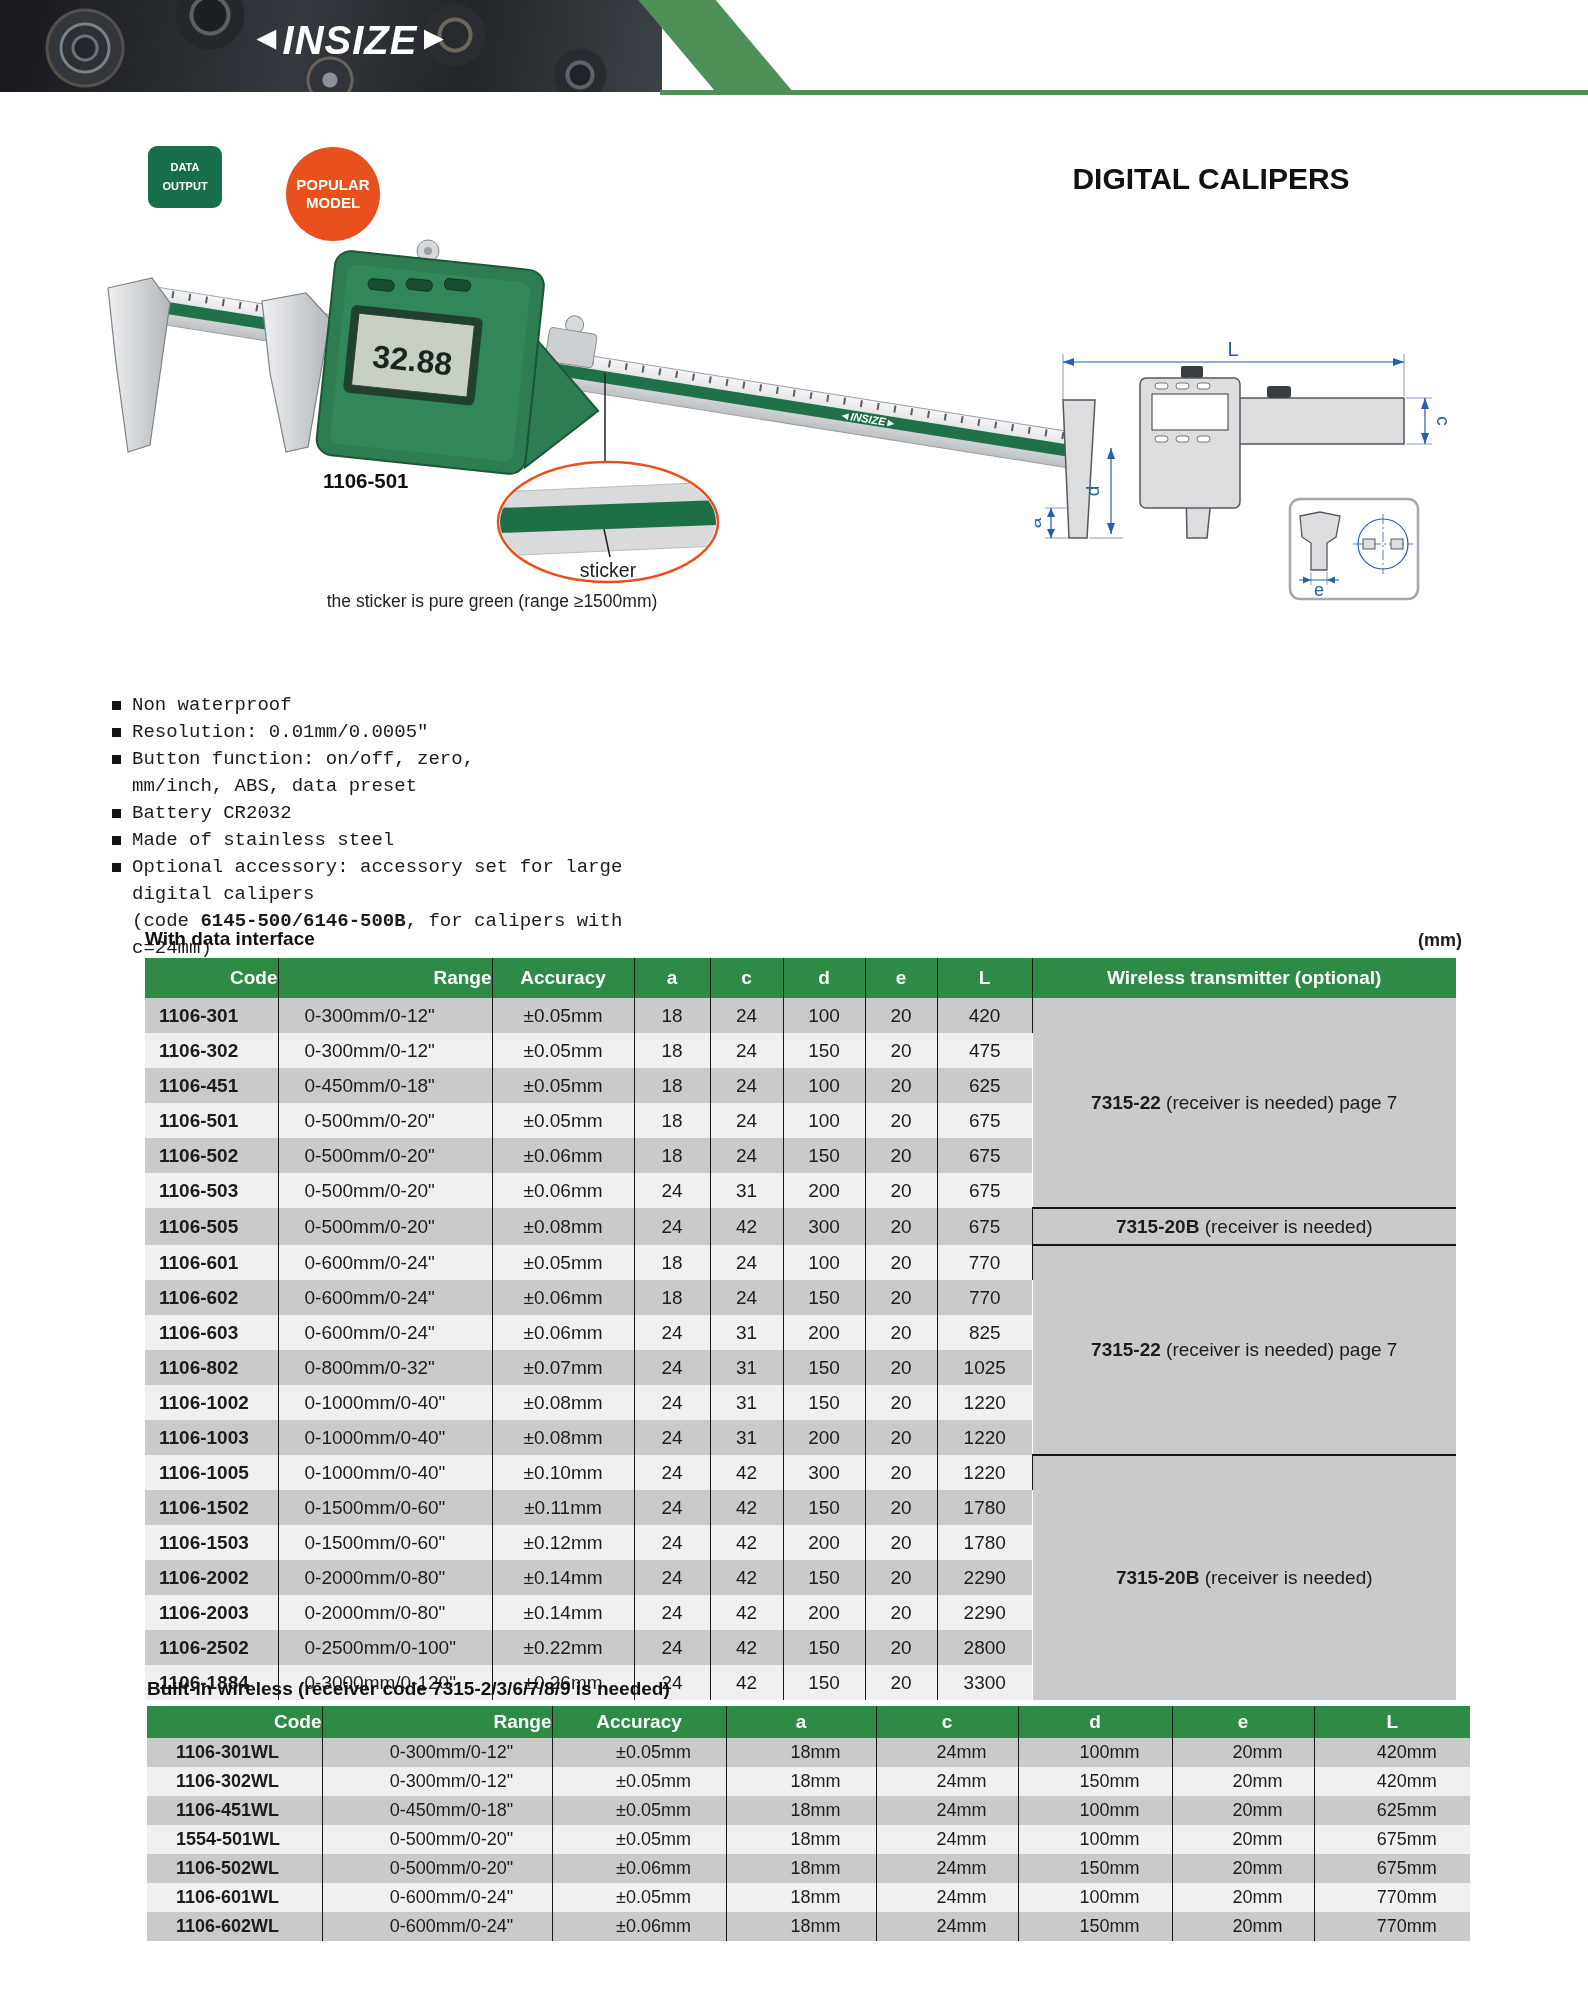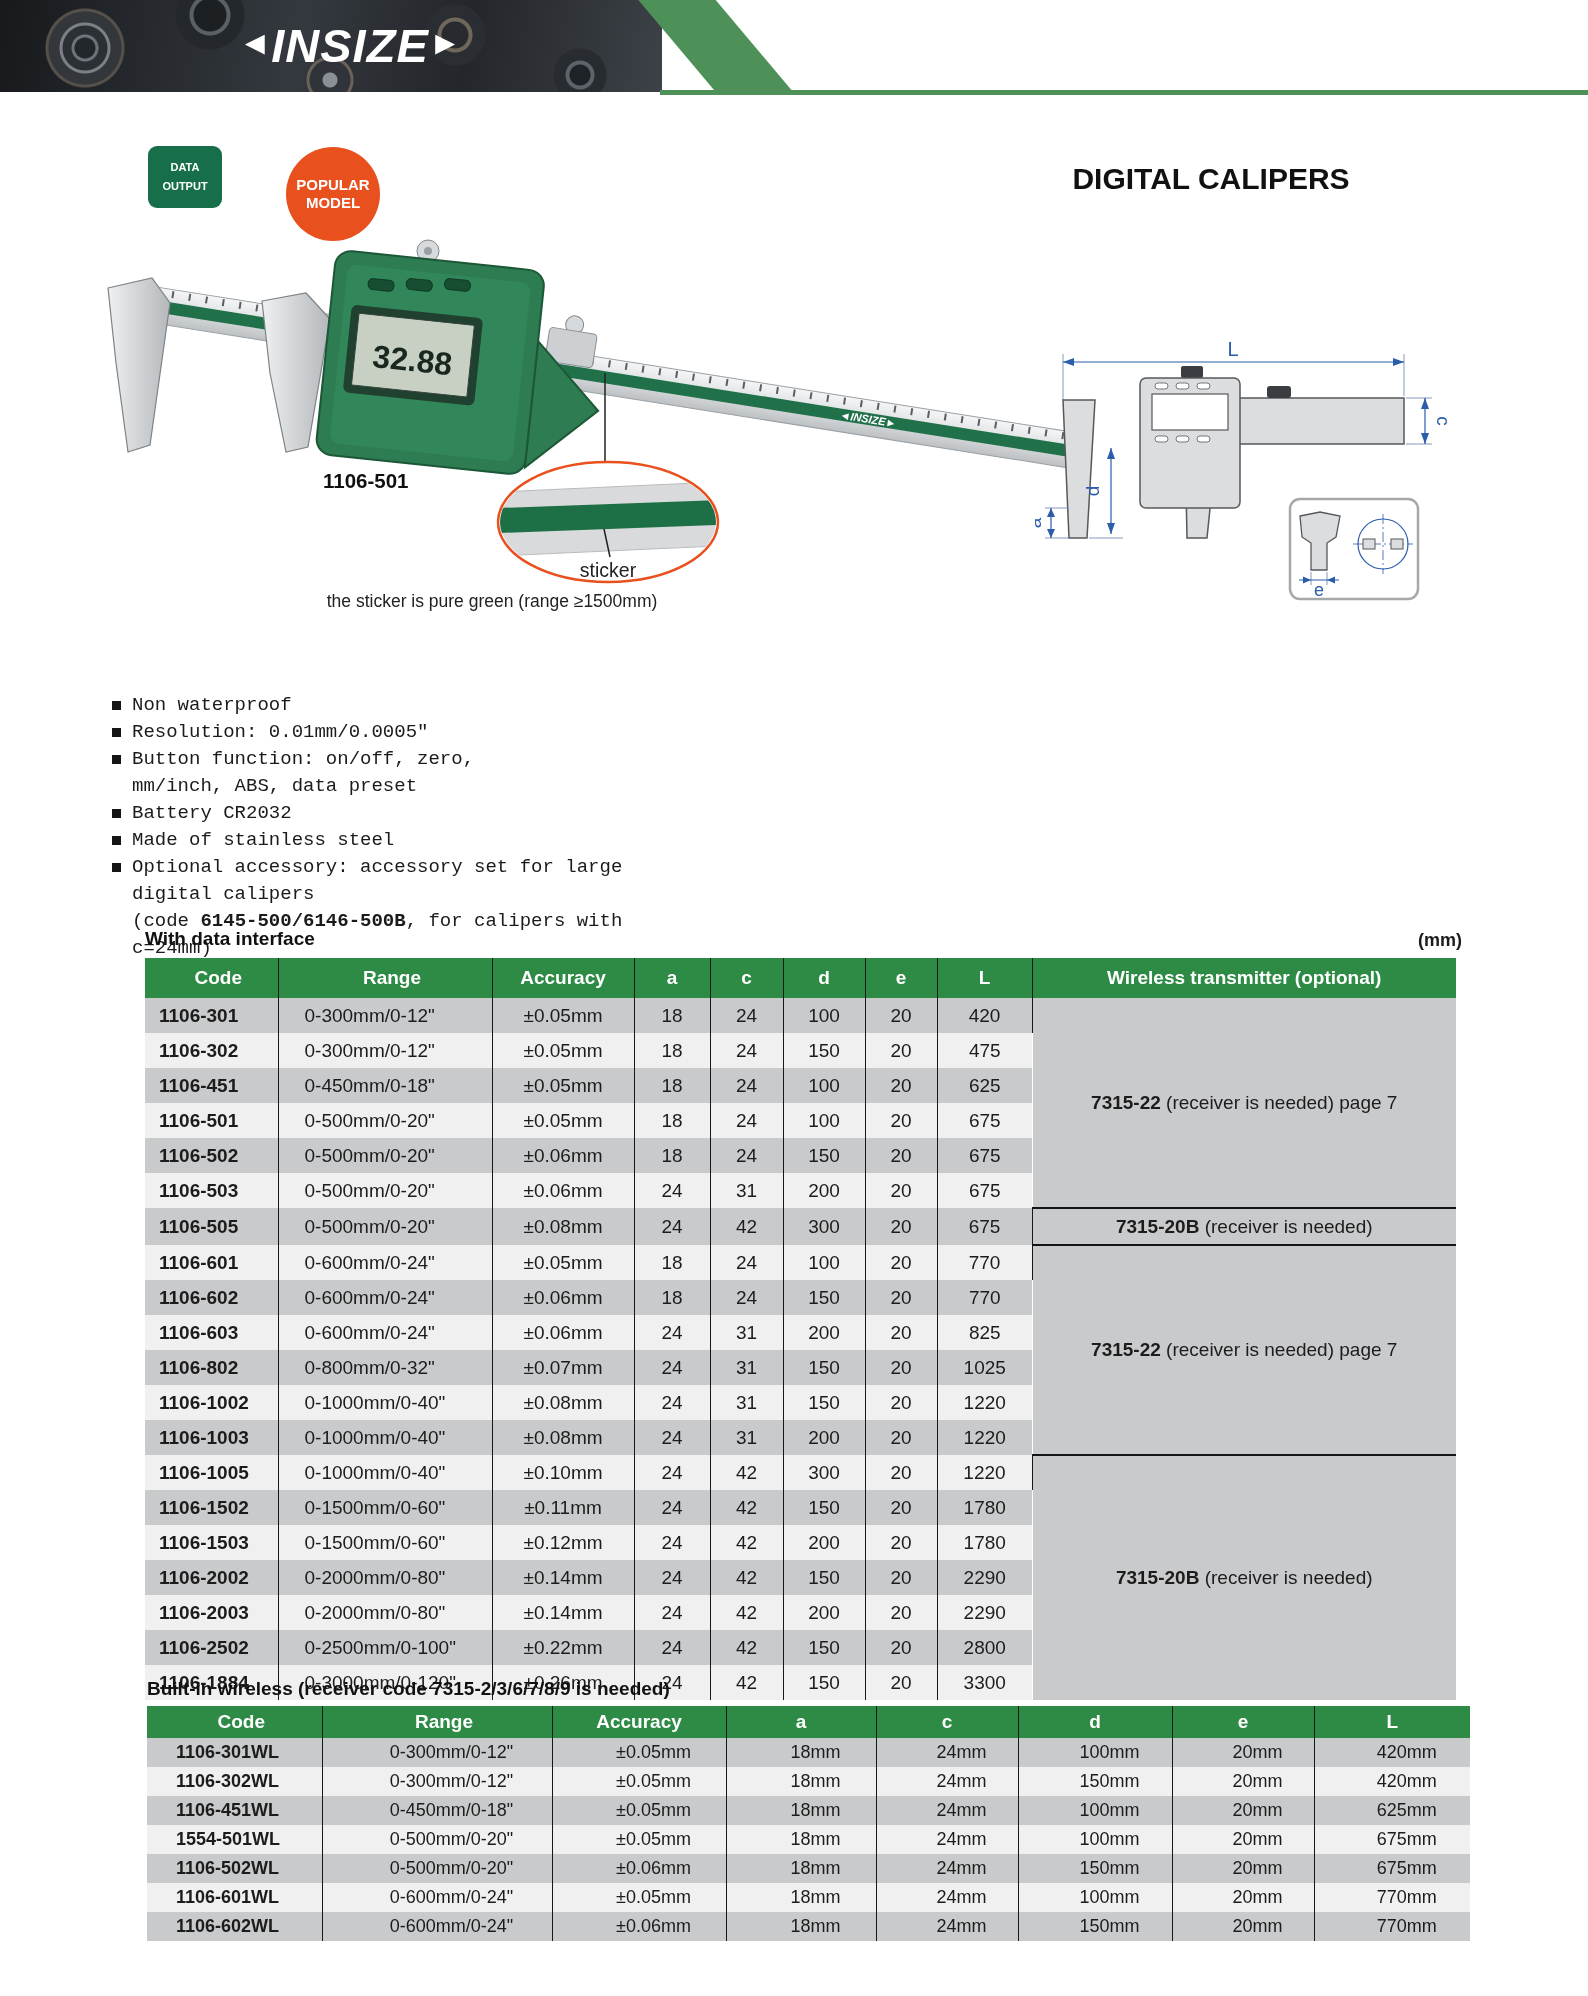--- a/index.html
+++ b/index.html
@@ -11,21 +11,21 @@
   .hero{left:0;top:0;width:662px;height:92px;
     background:
       radial-gradient(circle at 85px 48px,#23262a 0 10px,#6e747b 11px 13px,#2c3034 14px 22px,#7b8187 23px 25px,#33373c 26px 36px,#55504a 37px 39px,transparent 40px),
       radial-gradient(circle at 210px 15px,#1d2023 0 16px,#596066 17px 20px,#24272b 21px 34px,transparent 35px),
       radial-gradient(circle at 330px 80px,#8a9096 0 7px,#30343a 8px 20px,#6b6257 21px 23px,transparent 24px),
       radial-gradient(circle at 455px 35px,#272a2e 0 13px,#70675b 14px 17px,#2a2d31 18px 30px,transparent 31px),
       radial-gradient(circle at 580px 75px,#1f2226 0 10px,#5d636a 11px 14px,#282b2f 15px 26px,transparent 27px),
       linear-gradient(100deg,#17191c 0%,#34393f 45%,#23262a 70%,#3d4248 100%);}
   .logo-wrap{left:150px;top:18px;width:400px;height:58px;text-align:center;
     font-style:italic;font-weight:bold;color:#fff;}
-  .logo-brand{font-size:47px;letter-spacing:1px;vertical-align:middle;}
+  .logo-brand{font-size:40px;letter-spacing:1px;vertical-align:middle;}
   .logo-arrow{font-size:33px;vertical-align:middle;position:relative;top:-3px;}
   .chevron{left:628px;top:0;width:172px;height:92px;background:#4e9158;
     clip-path:polygon(6% 0,51% 0,96% 100%,51% 100%);}
   .greenline{left:660px;top:90px;width:928px;height:5px;background:#4e9158;}
   .page-title{left:960px;top:162px;width:502px;height:40px;text-align:center;
     font-size:30px;font-weight:bold;color:#111;}
 
   
   .badge-rect{left:148px;top:146px;width:74px;height:62px;background:#166f4a;border-radius:9px;
     color:#fff;font-weight:bold;font-size:11px;line-height:19px;text-align:center;
@@ -47,21 +47,21 @@
   th:last-child{border-right:none;}
   td{font-size:19px;color:#1c1c1c;text-align:center;border-right:1.6px solid #17181a;
      padding:0;overflow:hidden;white-space:nowrap;}
   td:last-child{border-right:none;}
   #t1{left:145px;top:958px;width:1311px;}
   #t1 th{height:40px;}
   #t1 td{height:35px;}
   #t2{left:147px;top:1706px;width:1323px;}
   #t2 th{height:32px;font-size:19px;}
   #t2 td{height:29px;font-size:18px;padding-left:29px;}
-  .al{text-align:center;padding-left:14px;}
+  .al{text-align:right;padding-left:14px;}
   .al2{text-align:left;padding-left:26px;}
   #t1 tbody tr:nth-child(odd) td{background:#c9cacc;}
   #t1 tbody tr:nth-child(even) td{background:#f0f0f1;}
   #t2 tbody tr:nth-child(odd) td{background:#c9cacc;}
   #t2 tbody tr:nth-child(even) td{background:#f0f0f1;}
   td.code{font-weight:bold;text-align:left;padding-left:14px;}
   #t1 td.wireless{background:#c9cacc !important;font-size:19px;}
   .tbl-title{font-size:19px;font-weight:bold;color:#111;}
   #t1-title{left:145px;top:928px;}
   #t1-unit{left:1240px;top:930px;width:222px;text-align:right;font-size:18px;font-weight:bold;}

